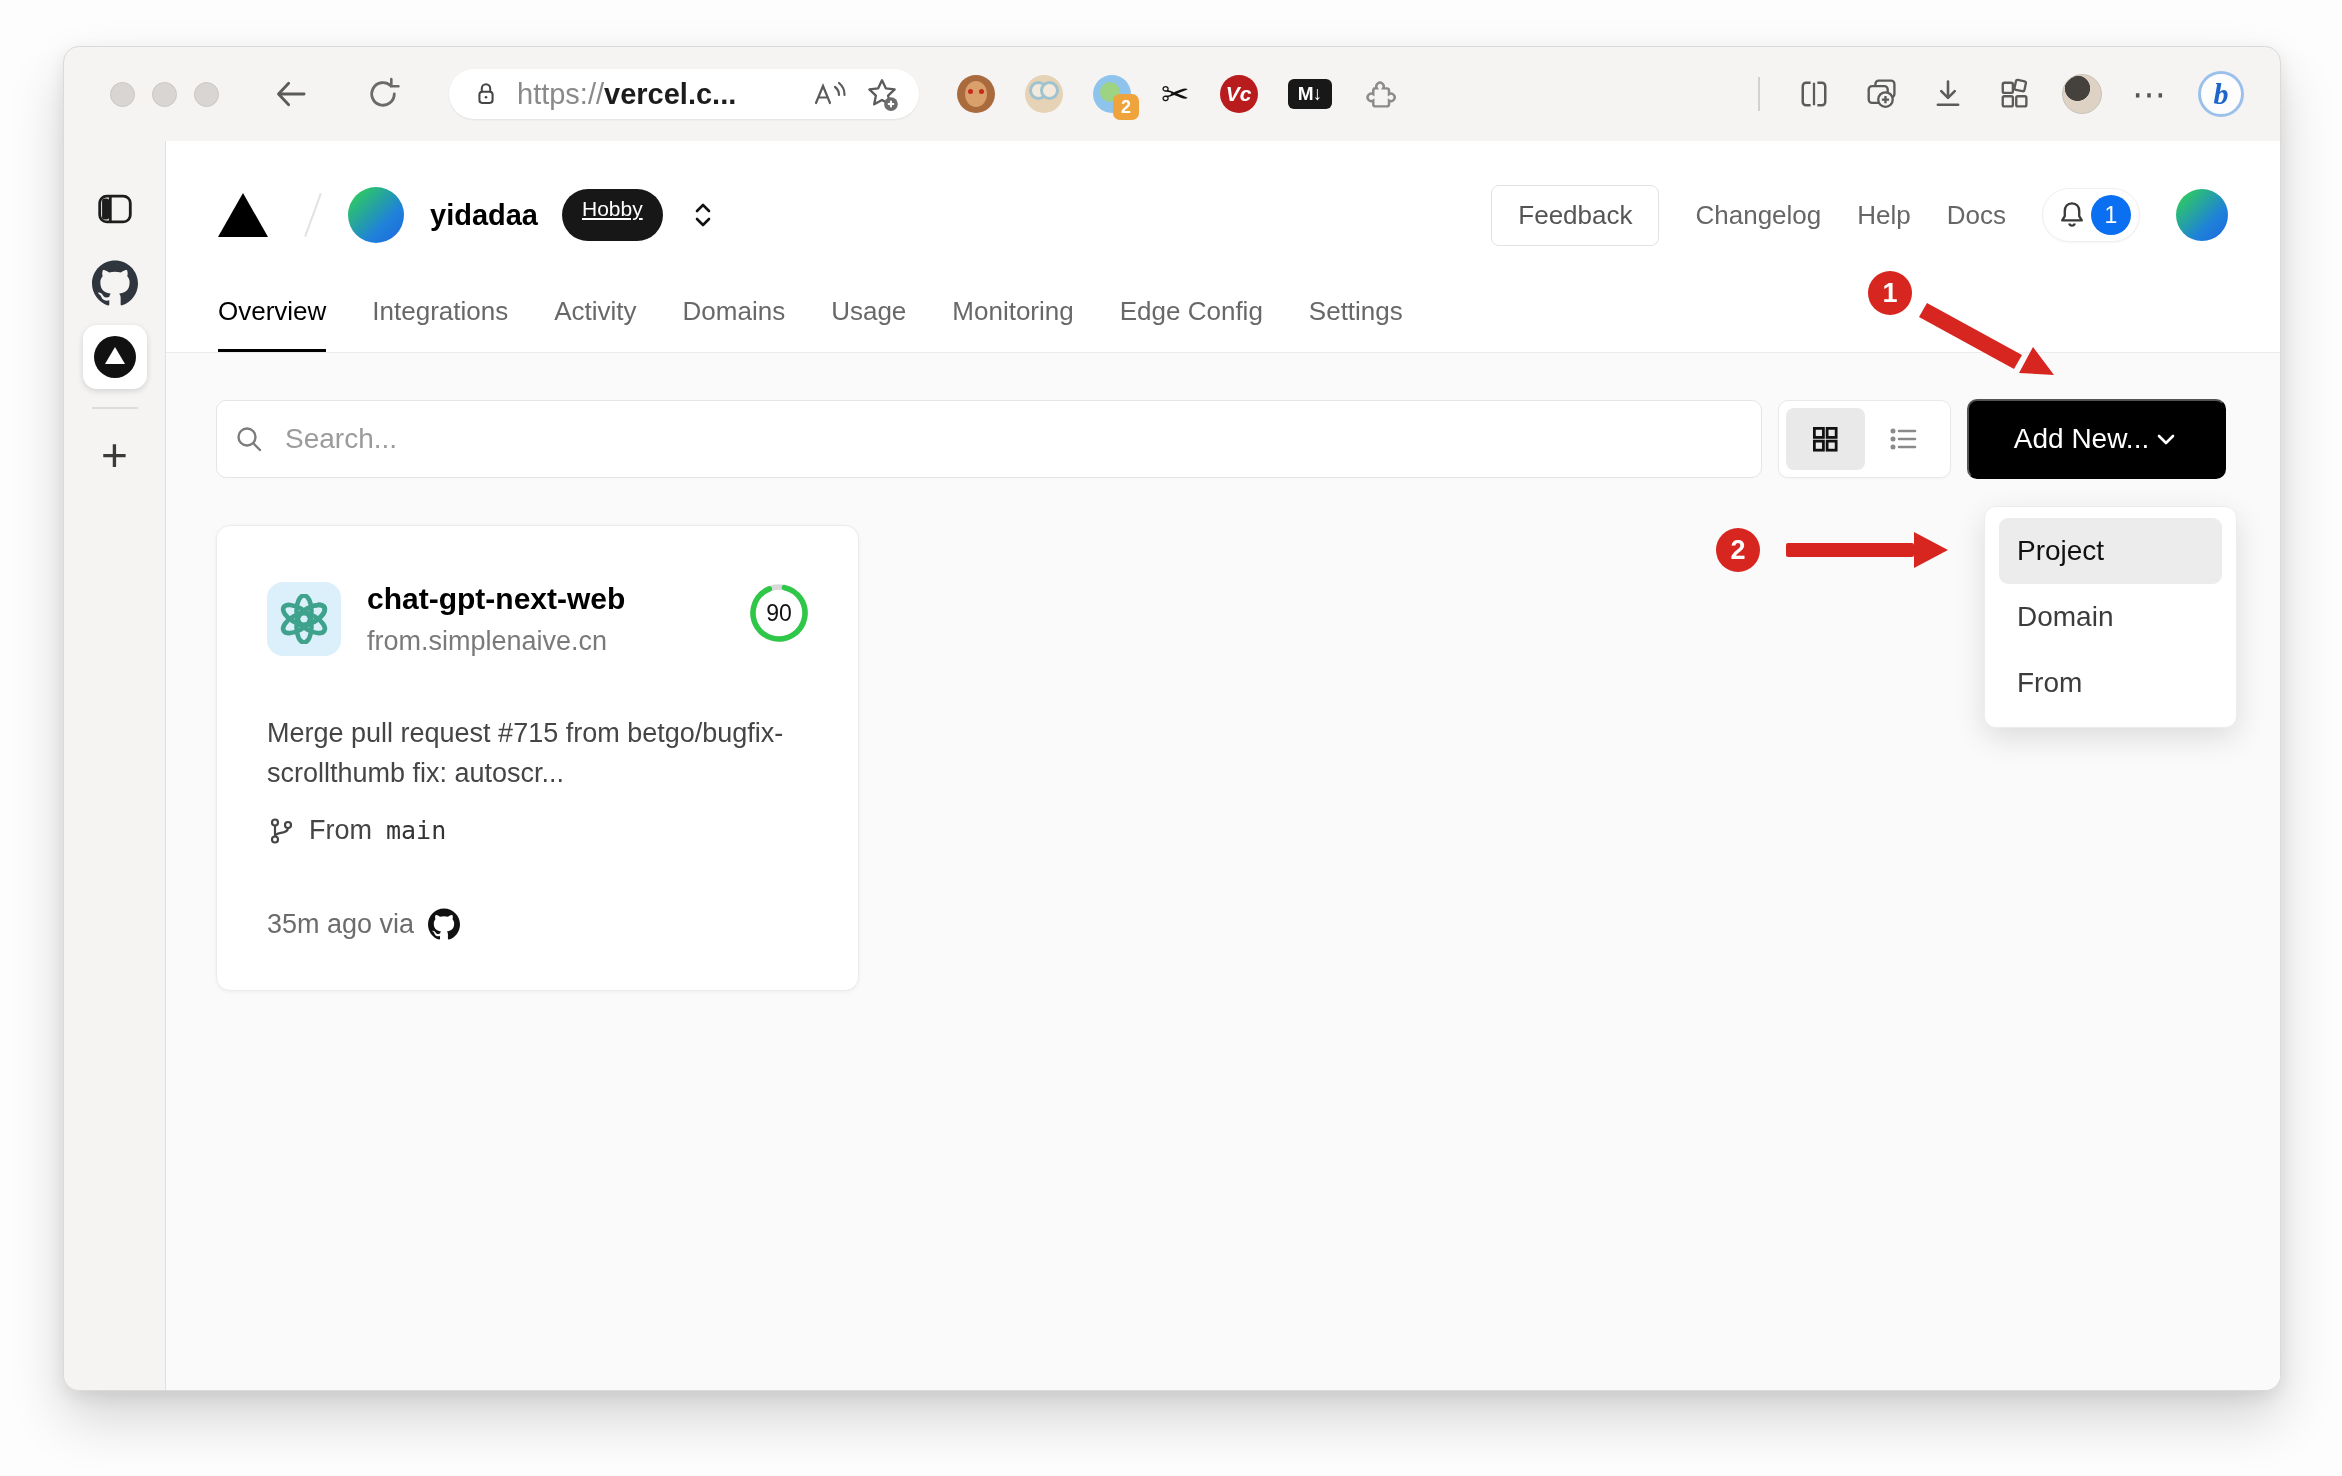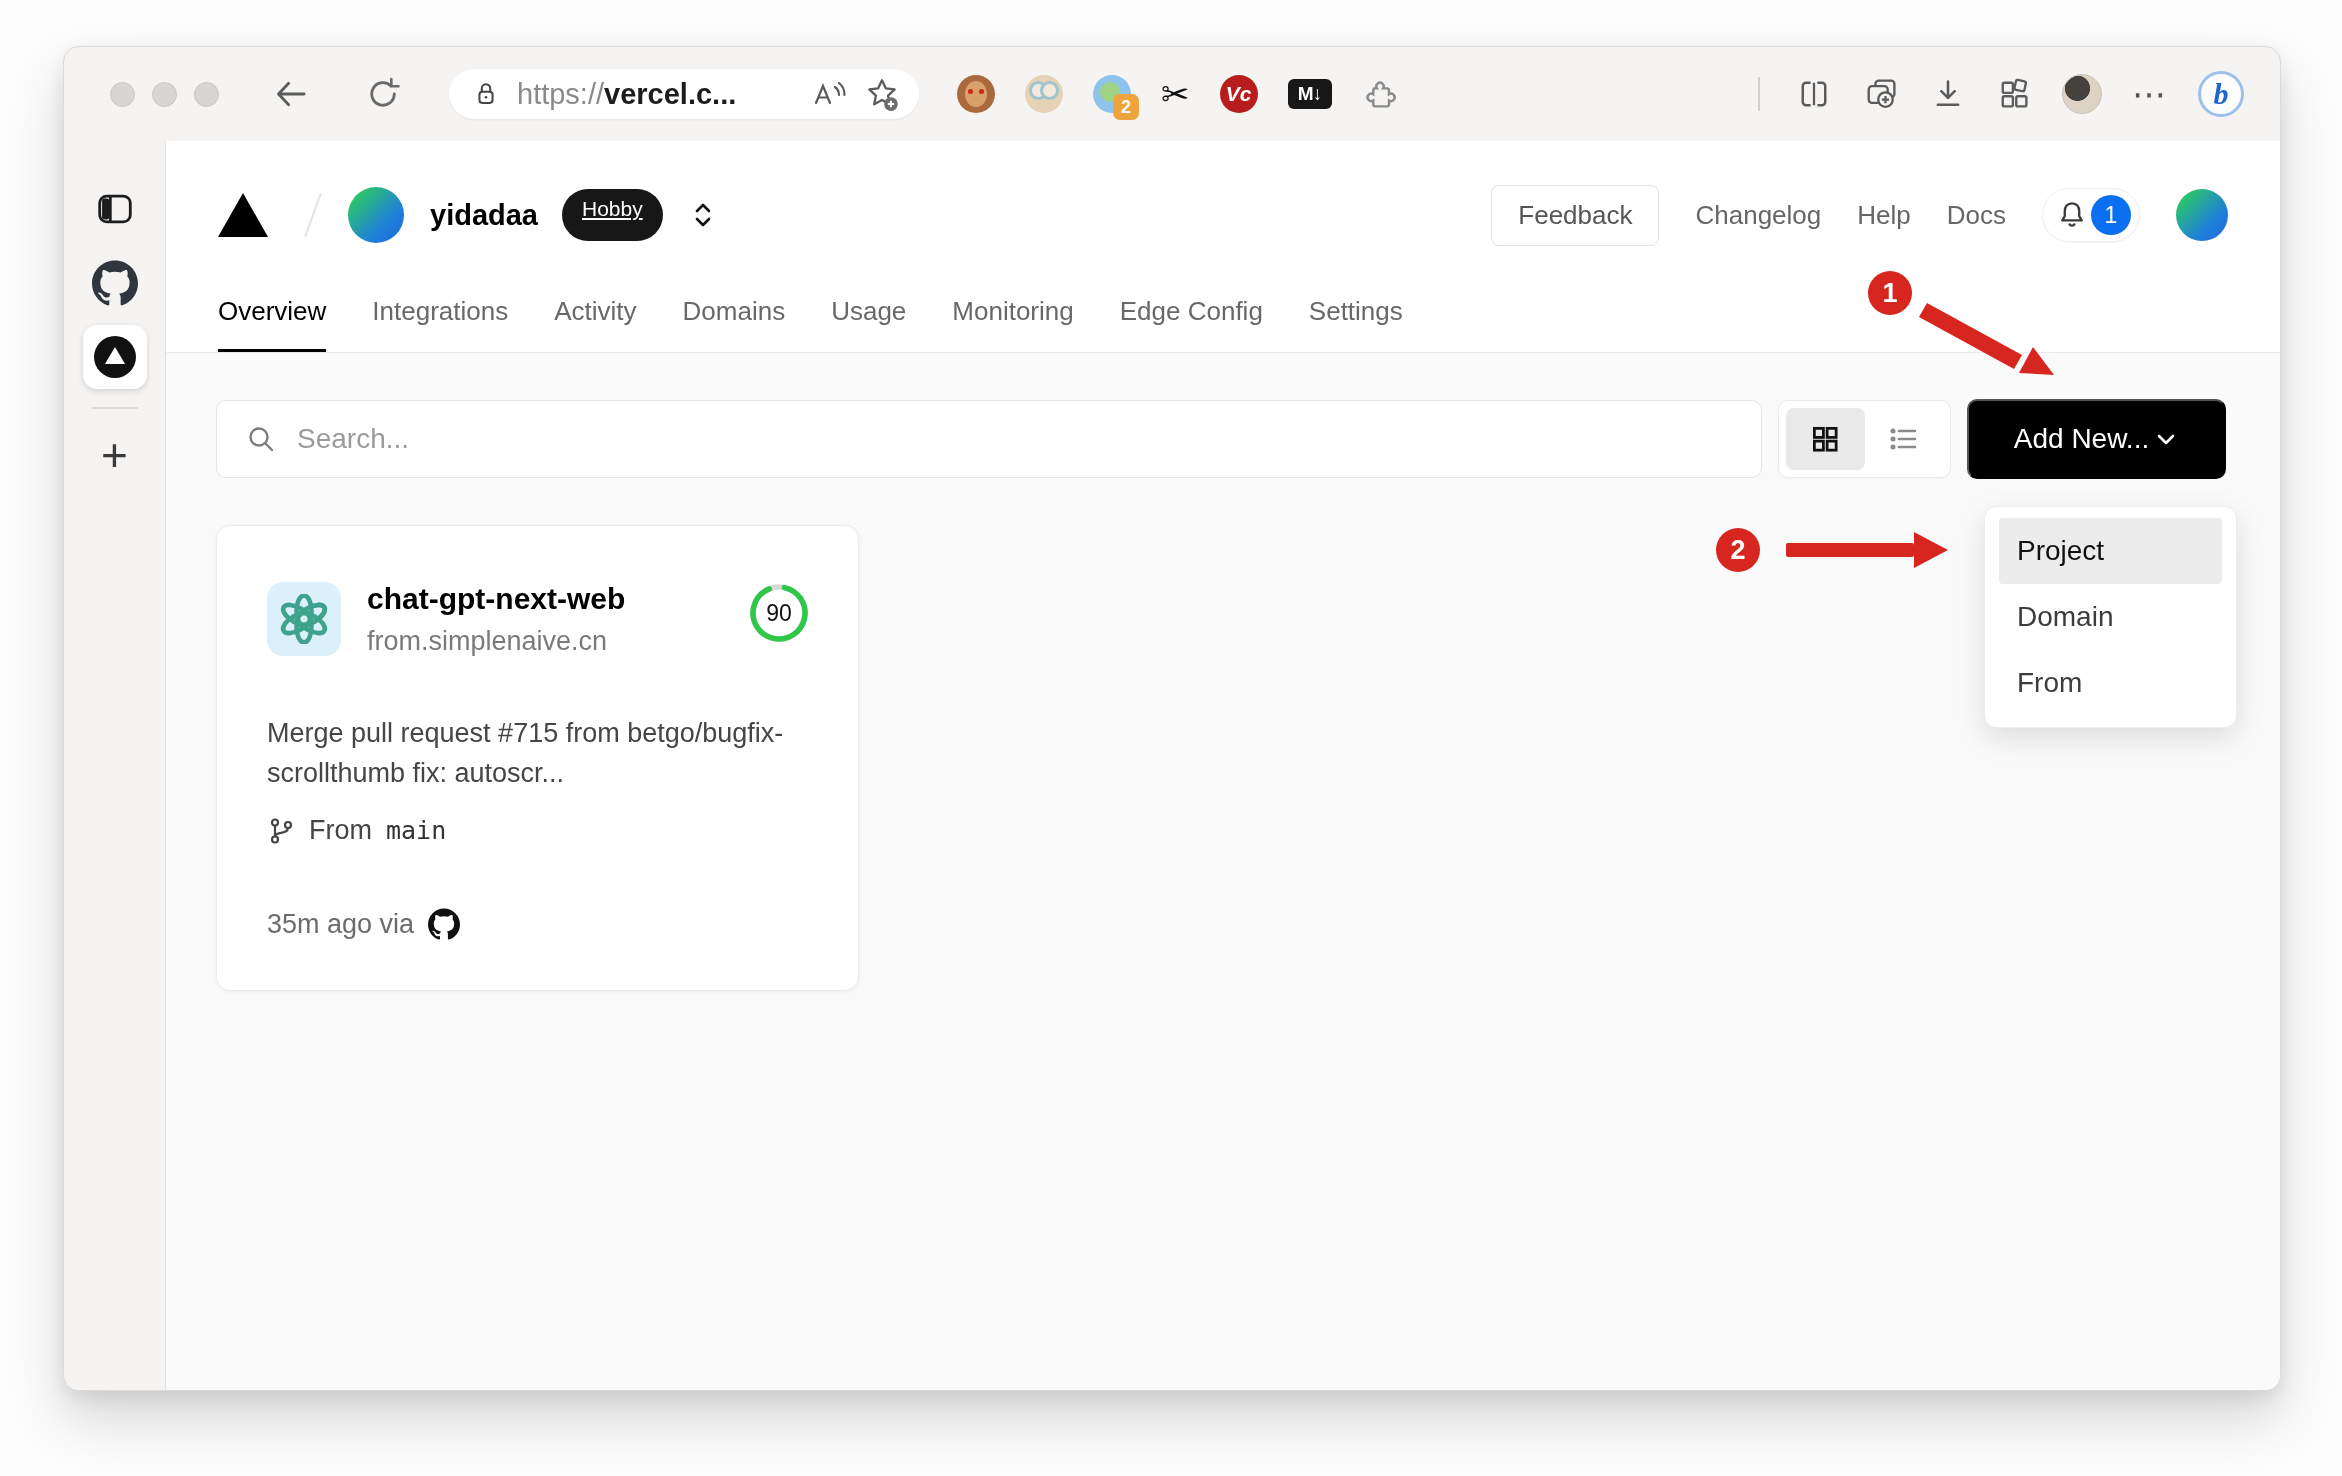--- a/index.html
+++ b/index.html
@@ -75,21 +75,21 @@
   .bell-badge { width:40px; height:40px; border-radius:50%; background:#0a6ff0; color:#fff; font-size:23px; display:flex; align-items:center; justify-content:center; margin-left:2px; }
   .user-avatar { width:52px; height:52px; border-radius:50%; background:linear-gradient(135deg,#2ecb5f 10%,#1f82d8 65%,#1e66e0 100%); }
 
   .tabs { position:absolute; bottom:0; left:52px; display:flex; gap:46px; }
   .tab { font-size:26px; color:#686868; padding-bottom:22px; border-bottom:3px solid transparent; }
   .tab.active { color:#000; border-bottom-color:#000; font-weight:500; }
 
   
   .vc-body { flex:1; background:#fafafa; padding:46px 54px 0 50px; position:relative; }
   .body-toolbar { display:flex; align-items:center; gap:16px; }
-  .search-wrap { flex:1; height:78px; background:#fff; border:1px solid #e5e5e5; border-radius:10px; display:flex; align-items:center; padding:0 28px; max-width:1548px; }
+  .search-wrap { flex:1; height:78px; background:#fff; border:1px solid #e5e5e5; border-radius:10px; display:flex; align-items:center; padding:0 16px; max-width:1548px; }
   .search-wrap input { border:0; outline:0; flex:1; font-size:28px; margin-left:20px; color:#333; background:transparent; font-family:"Liberation Sans", sans-serif; }
   .search-wrap input::placeholder { color:#9b9b9b; }
   .view-toggle { width:173px; height:78px; background:#fff; border:1px solid #e9e9e9; border-radius:10px; display:flex; padding:7px; box-shadow:0 1px 2px rgba(0,0,0,.03); }
   .vt-cell { flex:1; display:flex; align-items:center; justify-content:center; border-radius:8px; }
   .vt-cell.active { background:#e9e9e9; }
   .add-new-btn { width:259px; height:80px; background:#000; border-radius:10px; color:#fff; font-size:28px; font-weight:500;
     display:flex; align-items:center; justify-content:center; gap:4px; }
 
   
   .card { margin-top:46px; width:643px; background:#fff; border:1px solid #ececec; border-radius:14px;
@@ -102,21 +102,21 @@
   .score { margin-left:auto; position:relative; width:62px; height:62px; }
   .score-num { position:absolute; inset:0; display:flex; align-items:center; justify-content:center; font-size:23px; color:#111; }
   .commit { margin-top:56px; font-size:27px; color:#454545; line-height:40px; width:547px; }
   .branch-row { margin-top:22px; display:flex; align-items:center; gap:14px; font-size:27px; color:#454545; }
   .branch-name { font-family:"DejaVu Sans Mono", monospace; font-size:25px; color:#333; }
   .card-footer { margin-top:62px; display:flex; align-items:center; gap:14px; font-size:27px; color:#6c6c6c; }
 
   
   .dropdown { position:absolute; left:1920px; top:459px; width:253px; background:#fff; border:1px solid #ededed; border-radius:12px;
     box-shadow:0 10px 30px rgba(0,0,0,.12); padding:11px 14px; z-index:5; }
-  .dd-item { height:66px; display:flex; align-items:center; padding:0 18px; font-size:28px; color:#3c3c3c; border-radius:4px; }
+  .dd-item { height:66px; display:flex; align-items:center; padding:0 18px; font-size:28px; color:#3c3c3c; border-radius:9px; }
   .dd-item.highlight { background:#ececec; color:#111; }
 
   
   .anno-overlay { position:absolute; inset:0; pointer-events:none; z-index:9; }
   .anno-circle { position:absolute; width:44px; height:44px; border-radius:50%; background:#d7261f; color:#fff;
     font-size:27px; font-weight:700; display:flex; align-items:center; justify-content:center; z-index:10; pointer-events:none; }
   #anno1 { left:1804px; top:224px; }
   #anno2 { left:1652px; top:481px; }
 
   svg { display:block; }

